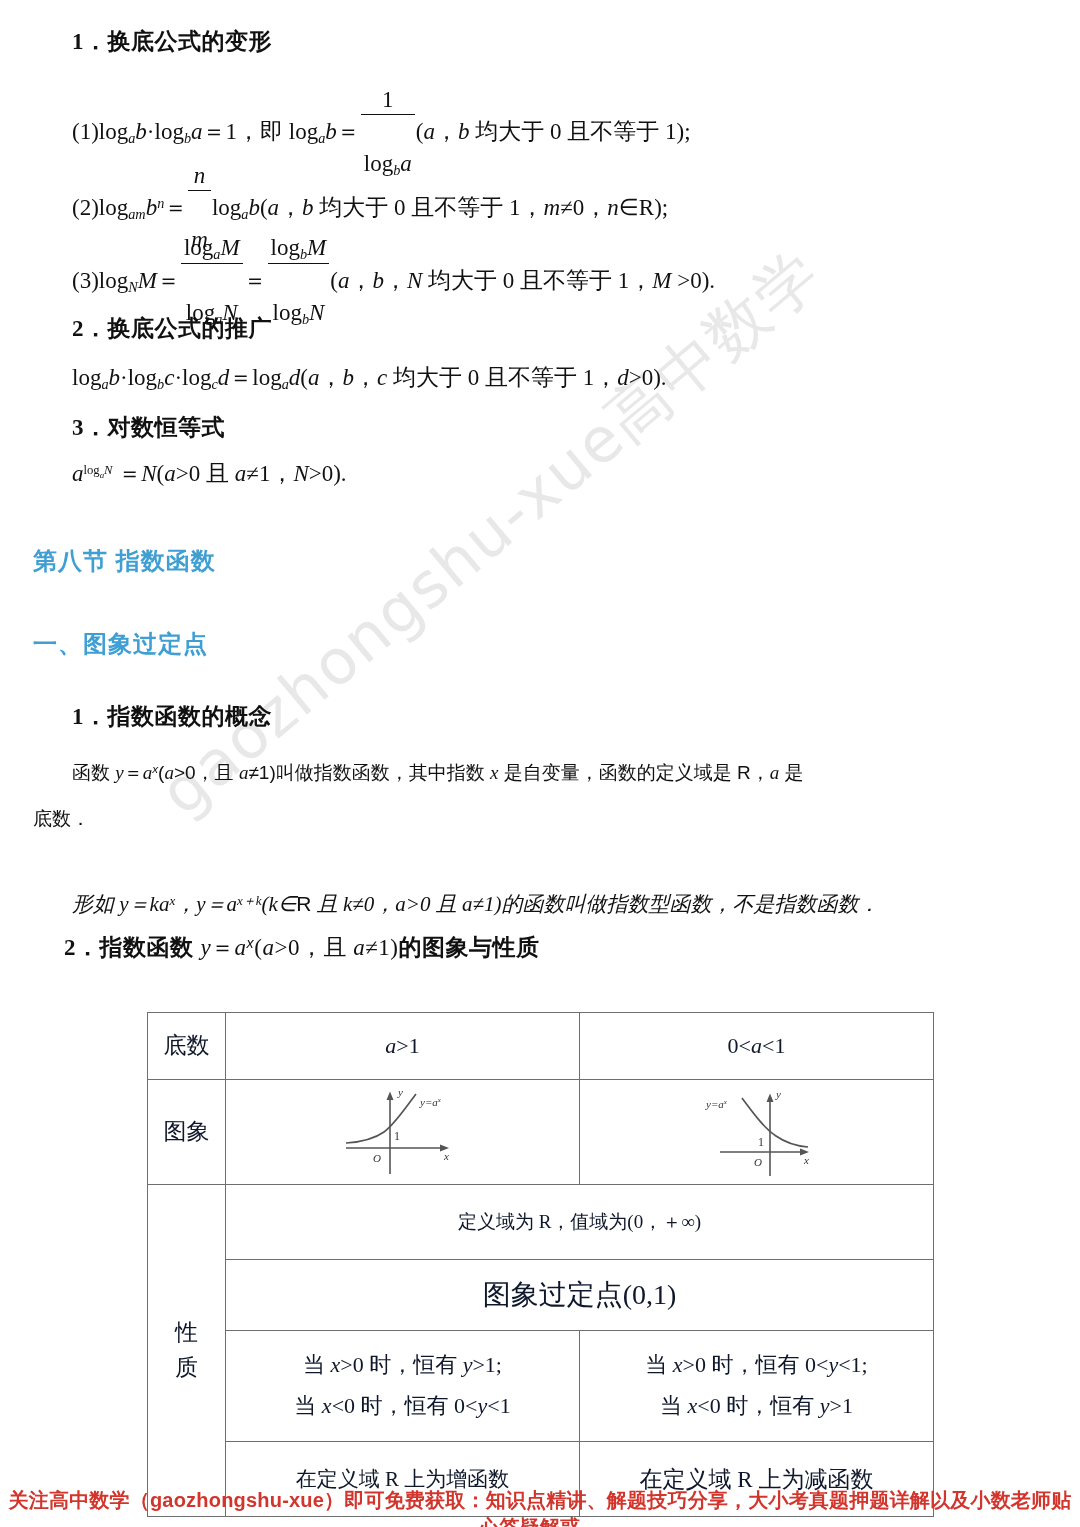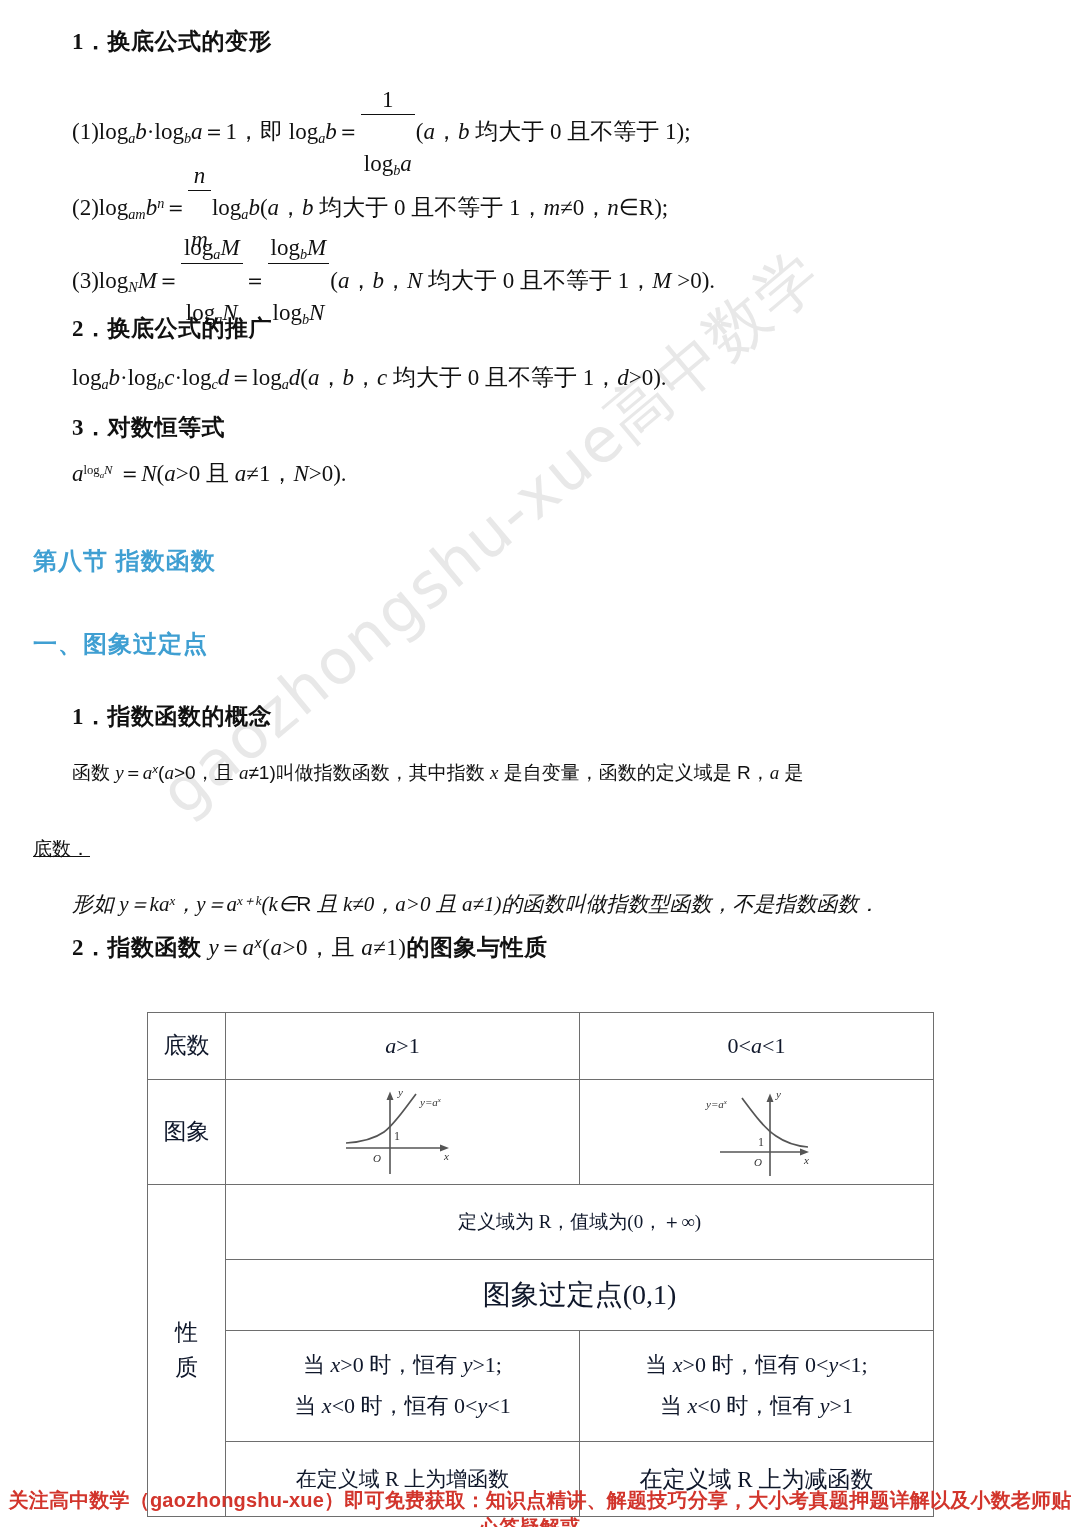--- a/index.html
+++ b/index.html
@@ -214,27 +214,27 @@
 
   <div class="blk sub-title" style="left:33px; top:628px;">一、图象过定点</div>
 
   <div class="blk num-head" style="left:72px; top:701px;">
     <span class="idx">1．</span><span>指数函数的概念</span>
   </div>
 
   <div class="blk body-text" style="left:72px; top:760px;">
     函数 <i class="v">y</i>＝<i class="v">a</i><sup class="s">x</sup>(<i class="v">a</i>&gt;0，且 <i class="v">a</i>≠1)叫做指数函数，其中指数 <i class="v">x</i> 是自变量，函数的定义域是 <span style="font-family:'Liberation Sans',sans-serif;">R</span>，<i class="v">a</i> 是
   </div>
-  <div class="blk body-text" style="left:33px; top:836px;text-decoration:underline;">底数．</div>
+  <div class="blk body-text" style="left:33px; top:806px;">底数．</div>
 
   <div class="blk ital-note" style="left:72px; top:890px;">
     形如 <i class="v">y</i>＝<i class="v">ka</i><sup class="s">x</sup>，<i class="v">y</i>＝<i class="v">a</i><sup class="s">x＋k</sup>(<i class="v">k</i>∈<span style="font-family:'Liberation Sans',sans-serif;font-style:normal;">R</span> 且 <i class="v">k</i>≠0，<i class="v">a</i>&gt;0 且 <i class="v">a</i>≠1)的函数叫做指数型函数，不是指数函数．
   </div>
 
-  <div class="blk num-head" style="left:72px; top:932px;">
+  <div class="blk num-head" style="left:64px; top:932px;">
     <span class="idx">2．</span>指数函数 <i class="v" style="font-weight:400;">y</i><span style="font-weight:400;font-family:'Liberation Serif',serif;">＝</span><i class="v" style="font-weight:400;">a</i><sup class="s" style="font-weight:400;">x</sup><span style="font-weight:400;font-family:'Liberation Serif',serif;">(<i class="v">a</i>&gt;0，且 <i class="v">a</i>≠1)</span>的图象与性质
   </div>
 
   <table id="prop-table">
     <colgroup>
       <col style="width:78px">
       <col style="width:354px">
       <col style="width:354px">
     </colgroup>
     <tbody>

